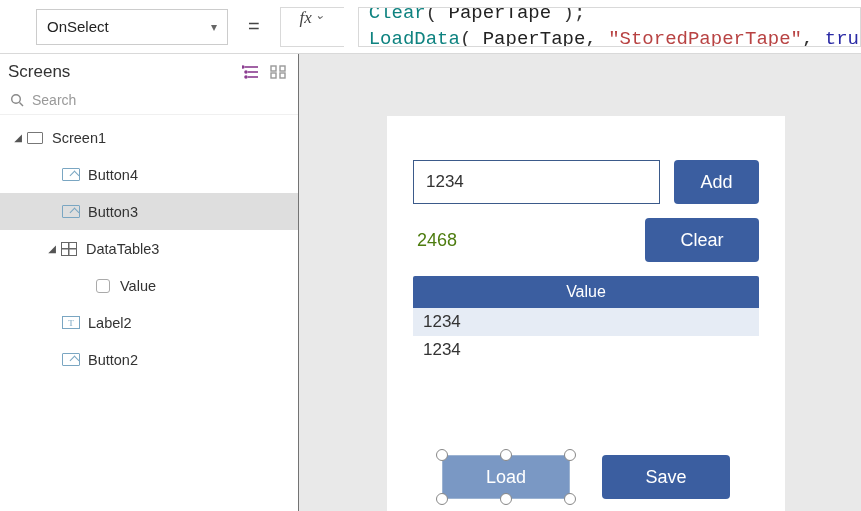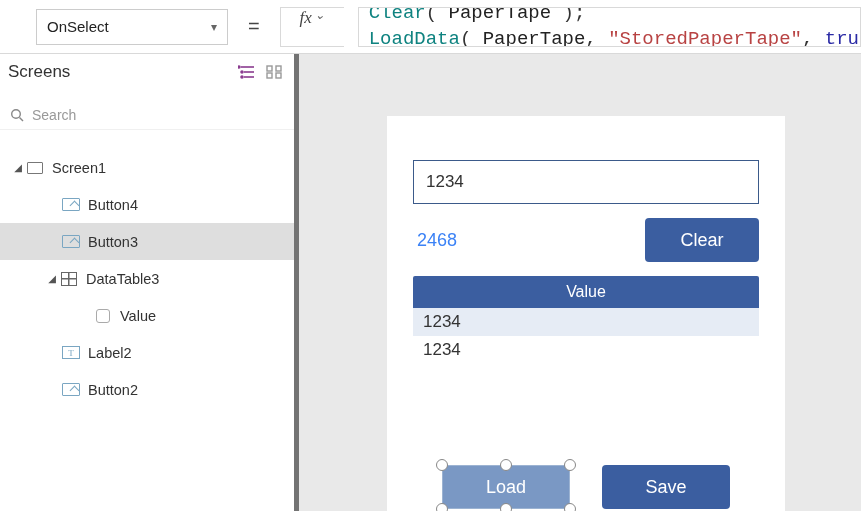--- a/index.html
+++ b/index.html
@@ -75,25 +75,24 @@
   .tok-kw { color: #2a2aa5; }
   .tok-punct { color: #333; }
 
   
   .main {
     display: flex;
     height: calc(511px - 54px);
   }
   .sidebar {
     width: 299px;
-    border-right: 5px solid #737373;
+    border-right: 1px solid #737373;
     background: #fff;
     display: flex;
     flex-direction: column;
-    gap: 15px;
   }
   .panel-header {
     display: flex;
     align-items: center;
     justify-content: space-between;
     padding: 8px 12px 6px 8px;
     font-size: 17px;
     color: #333;
   }
   .panel-header .icons {
@@ -215,21 +214,21 @@
     border: none;
     border-radius: 4px;
     font-size: 18px;
     display: flex;
     align-items: center;
     justify-content: center;
   }
   .result-label {
     flex: 1;
     font-size: 18px;
-    color: #3b82f6;
+    color: #4d7c0f;
     padding-left: 4px;
   }
   .datatable {
     margin-top: 6px;
     border-radius: 2px;
     overflow: hidden;
   }
   .dt-head {
     background: #3b5ea0;
     color: #fff;
@@ -239,21 +238,21 @@
   }
   .dt-row {
     padding: 4px 10px;
     font-size: 17px;
     color: #333;
   }
   .dt-row.alt { background: #e6ecf5; }
   .bottom-btns {
     position: absolute;
     left: 0; right: 0;
-    bottom: 2px;
+    bottom: 12px;
     display: flex;
     justify-content: center;
     gap: 32px;
     padding: 0 30px;
   }
   .btn-wide {
     width: 128px;
     height: 44px;
     background: #3b5ea0;
     color: #fff;
@@ -412,20 +411,21 @@
 
 
     </div>
   </div>
 
   <div class="canvas-area">
     <div class="phone">
       <div class="phone-inner">
         <div class="row">
           <input class="num-input" value="1234" style="">
+          <button class="btn">Add</button>
         </div>
         <div class="row">
           <div class="result-label">2468</div>
           <button class="btn">Clear</button>
         </div>
         <div class="datatable">
           <div class="dt-head">Value</div>
           <div class="dt-row alt">1234</div>
           <div class="dt-row">1234</div>
         </div>

